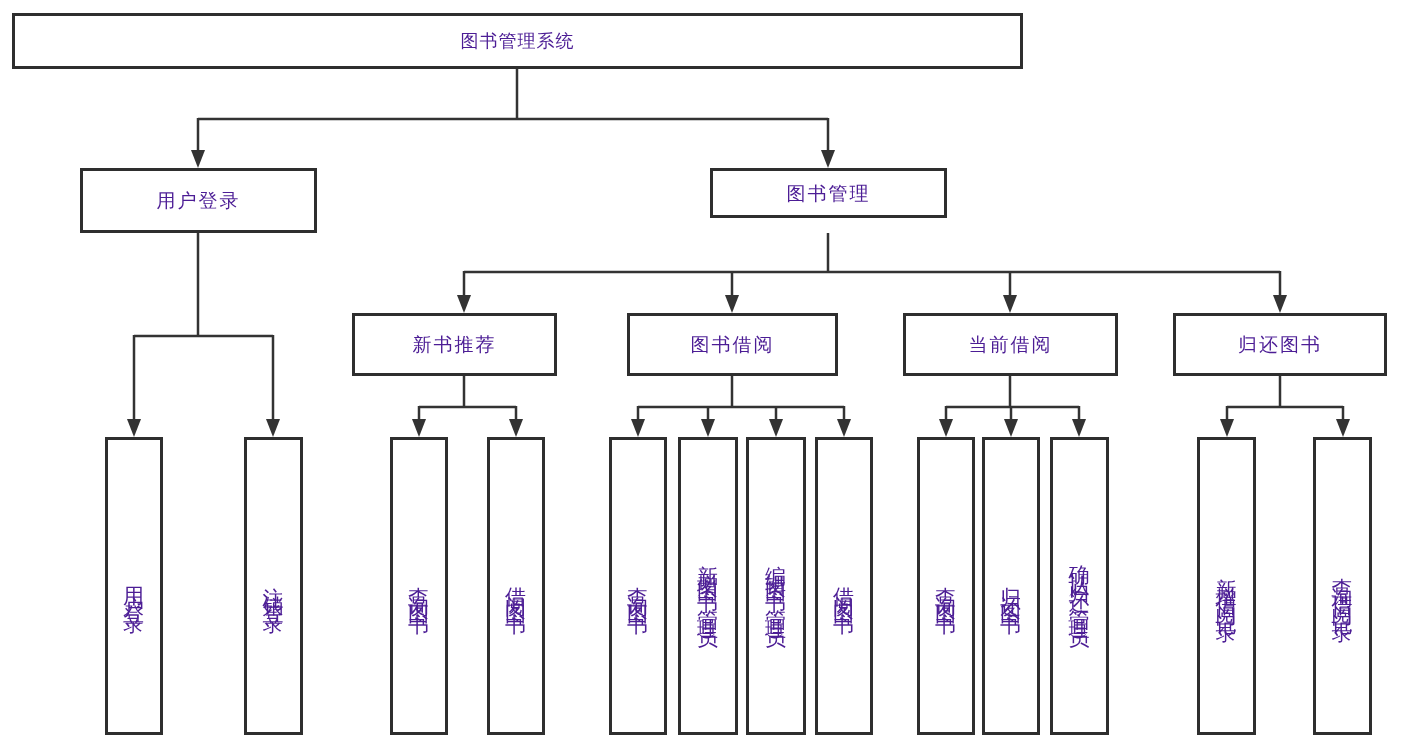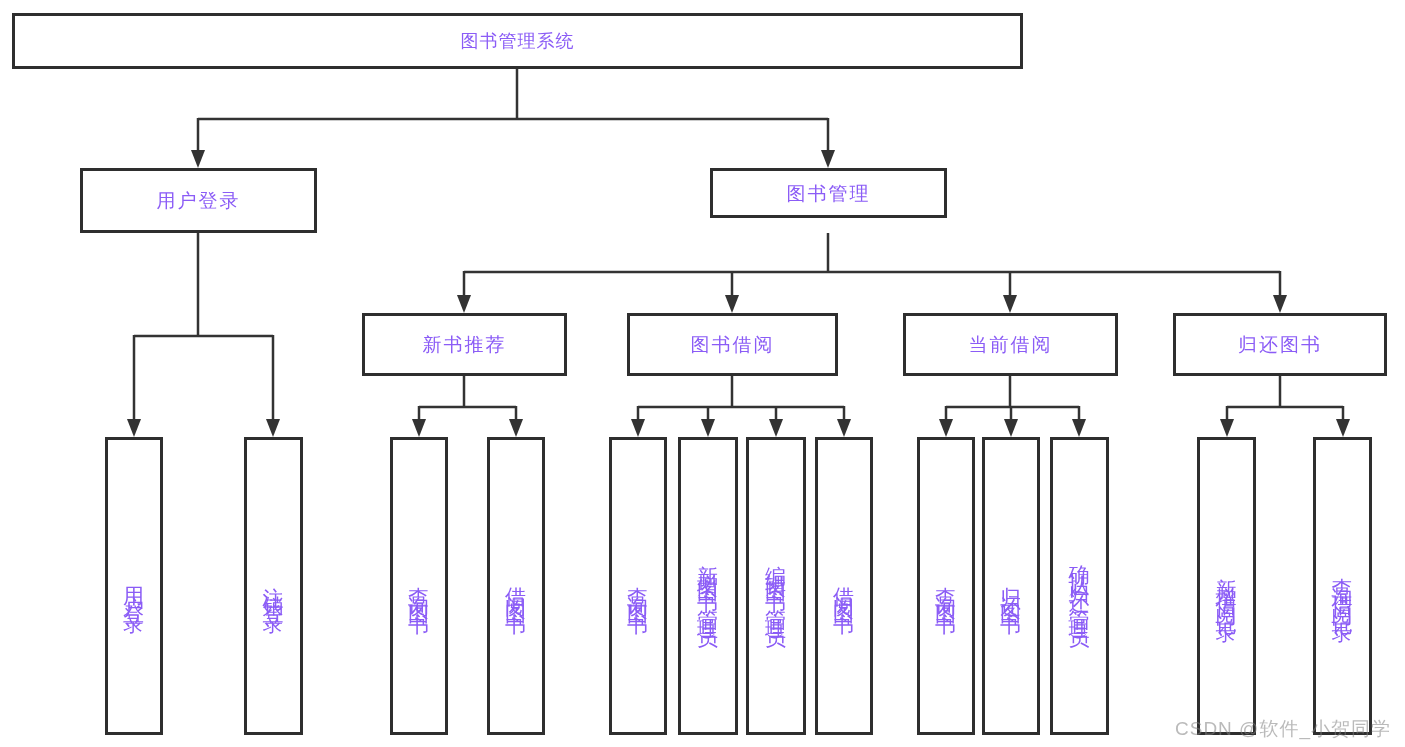--- a/index.html
+++ b/index.html
@@ -20,21 +20,21 @@
     left: 0;
     top: 0;
     width: 1405px;
     height: 747px;
   }
   .node {
     position: absolute;
     box-sizing: border-box;
     background: #ffffff;
     border: 3px solid #2e2e2e;
-    color: #8b5cf6;
+    color: #4c1d95;
     display: flex;
     align-items: center;
     justify-content: center;
     line-height: 1;
     white-space: nowrap;
   }
   .h {
     font-size: 19px;
     letter-spacing: 2px;
   }
@@ -141,21 +141,21 @@
       <polygon points="1220,419 1234,419 1227,437" fill="#333333" stroke="none"></polygon>
       <polygon points="1336,419 1350,419 1343,437" fill="#333333" stroke="none"></polygon>
     </g>
   </svg>
 
   <div class="node h h-root" style="left:12px;top:13px;width:1011px;height:56px">图书管理系统</div>
 
   <div class="node h" style="left:80px;top:168px;width:237px;height:65px">用户登录</div>
   <div class="node h" style="left:710px;top:168px;width:237px;height:50px">图书管理</div>
 
-  <div class="node h" style="left:362px;top:313px;width:205px;height:63px">新书推荐</div>
+  <div class="node h" style="left:352px;top:313px;width:205px;height:63px">新书推荐</div>
   <div class="node h" style="left:627px;top:313px;width:211px;height:63px">图书借阅</div>
   <div class="node h" style="left:903px;top:313px;width:215px;height:63px">当前借阅</div>
   <div class="node h" style="left:1173px;top:313px;width:214px;height:63px">归还图书</div>
 
   <div class="node v" style="left:105px;width:58px">用户登录</div>
   <div class="node v" style="left:244px;width:59px">注销登录</div>
 
   <div class="node v" style="left:390px;width:58px">查询图书</div>
   <div class="node v" style="left:487px;width:58px">借阅图书</div>
 
@@ -164,15 +164,14 @@
   <div class="node v" style="left:746px;width:60px">编辑图书（管理员）</div>
   <div class="node v" style="left:815px;width:58px">借阅图书</div>
 
   <div class="node v" style="left:917px;width:58px">查询图书</div>
   <div class="node v" style="left:982px;width:58px">归还图书</div>
   <div class="node v" style="left:1050px;width:59px">确认归还（管理员）</div>
 
   <div class="node v" style="left:1197px;width:59px">新增借阅记录</div>
   <div class="node v" style="left:1313px;width:59px">查询借阅记录</div>
 
-  <div class="watermark">CSDN @软件_小贺同学</div>
 
 </div>
 
 </body></html>

